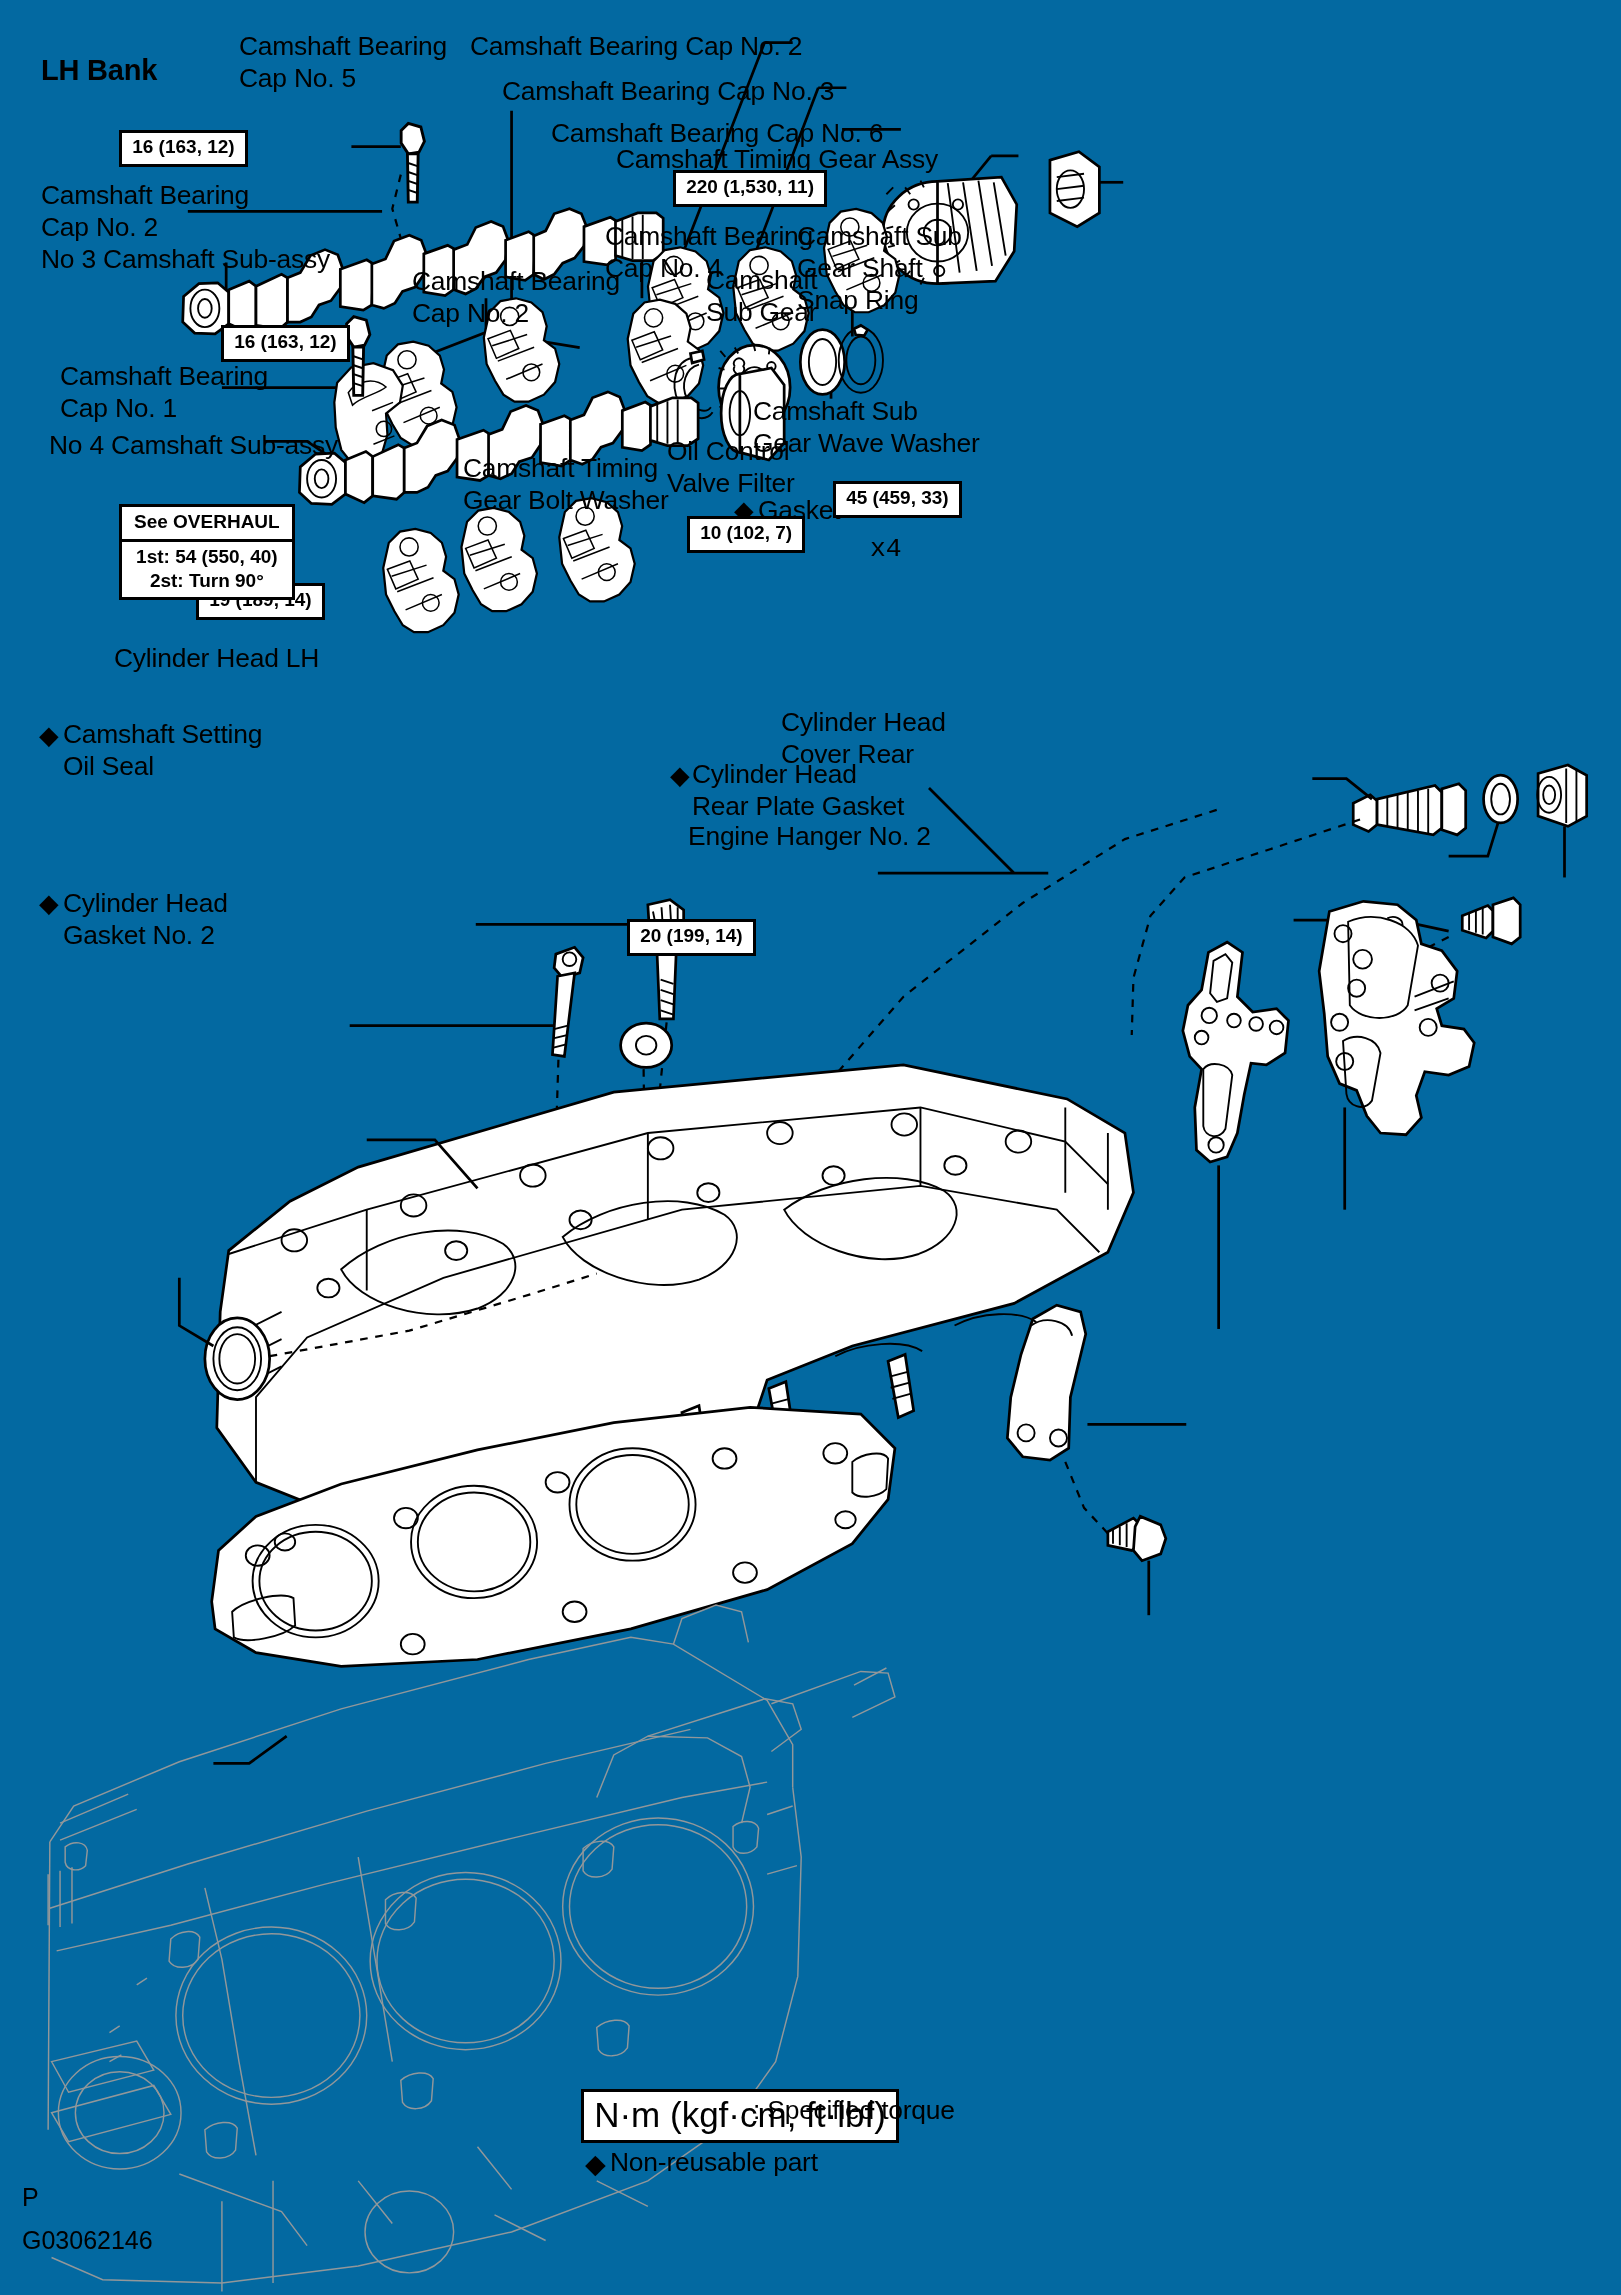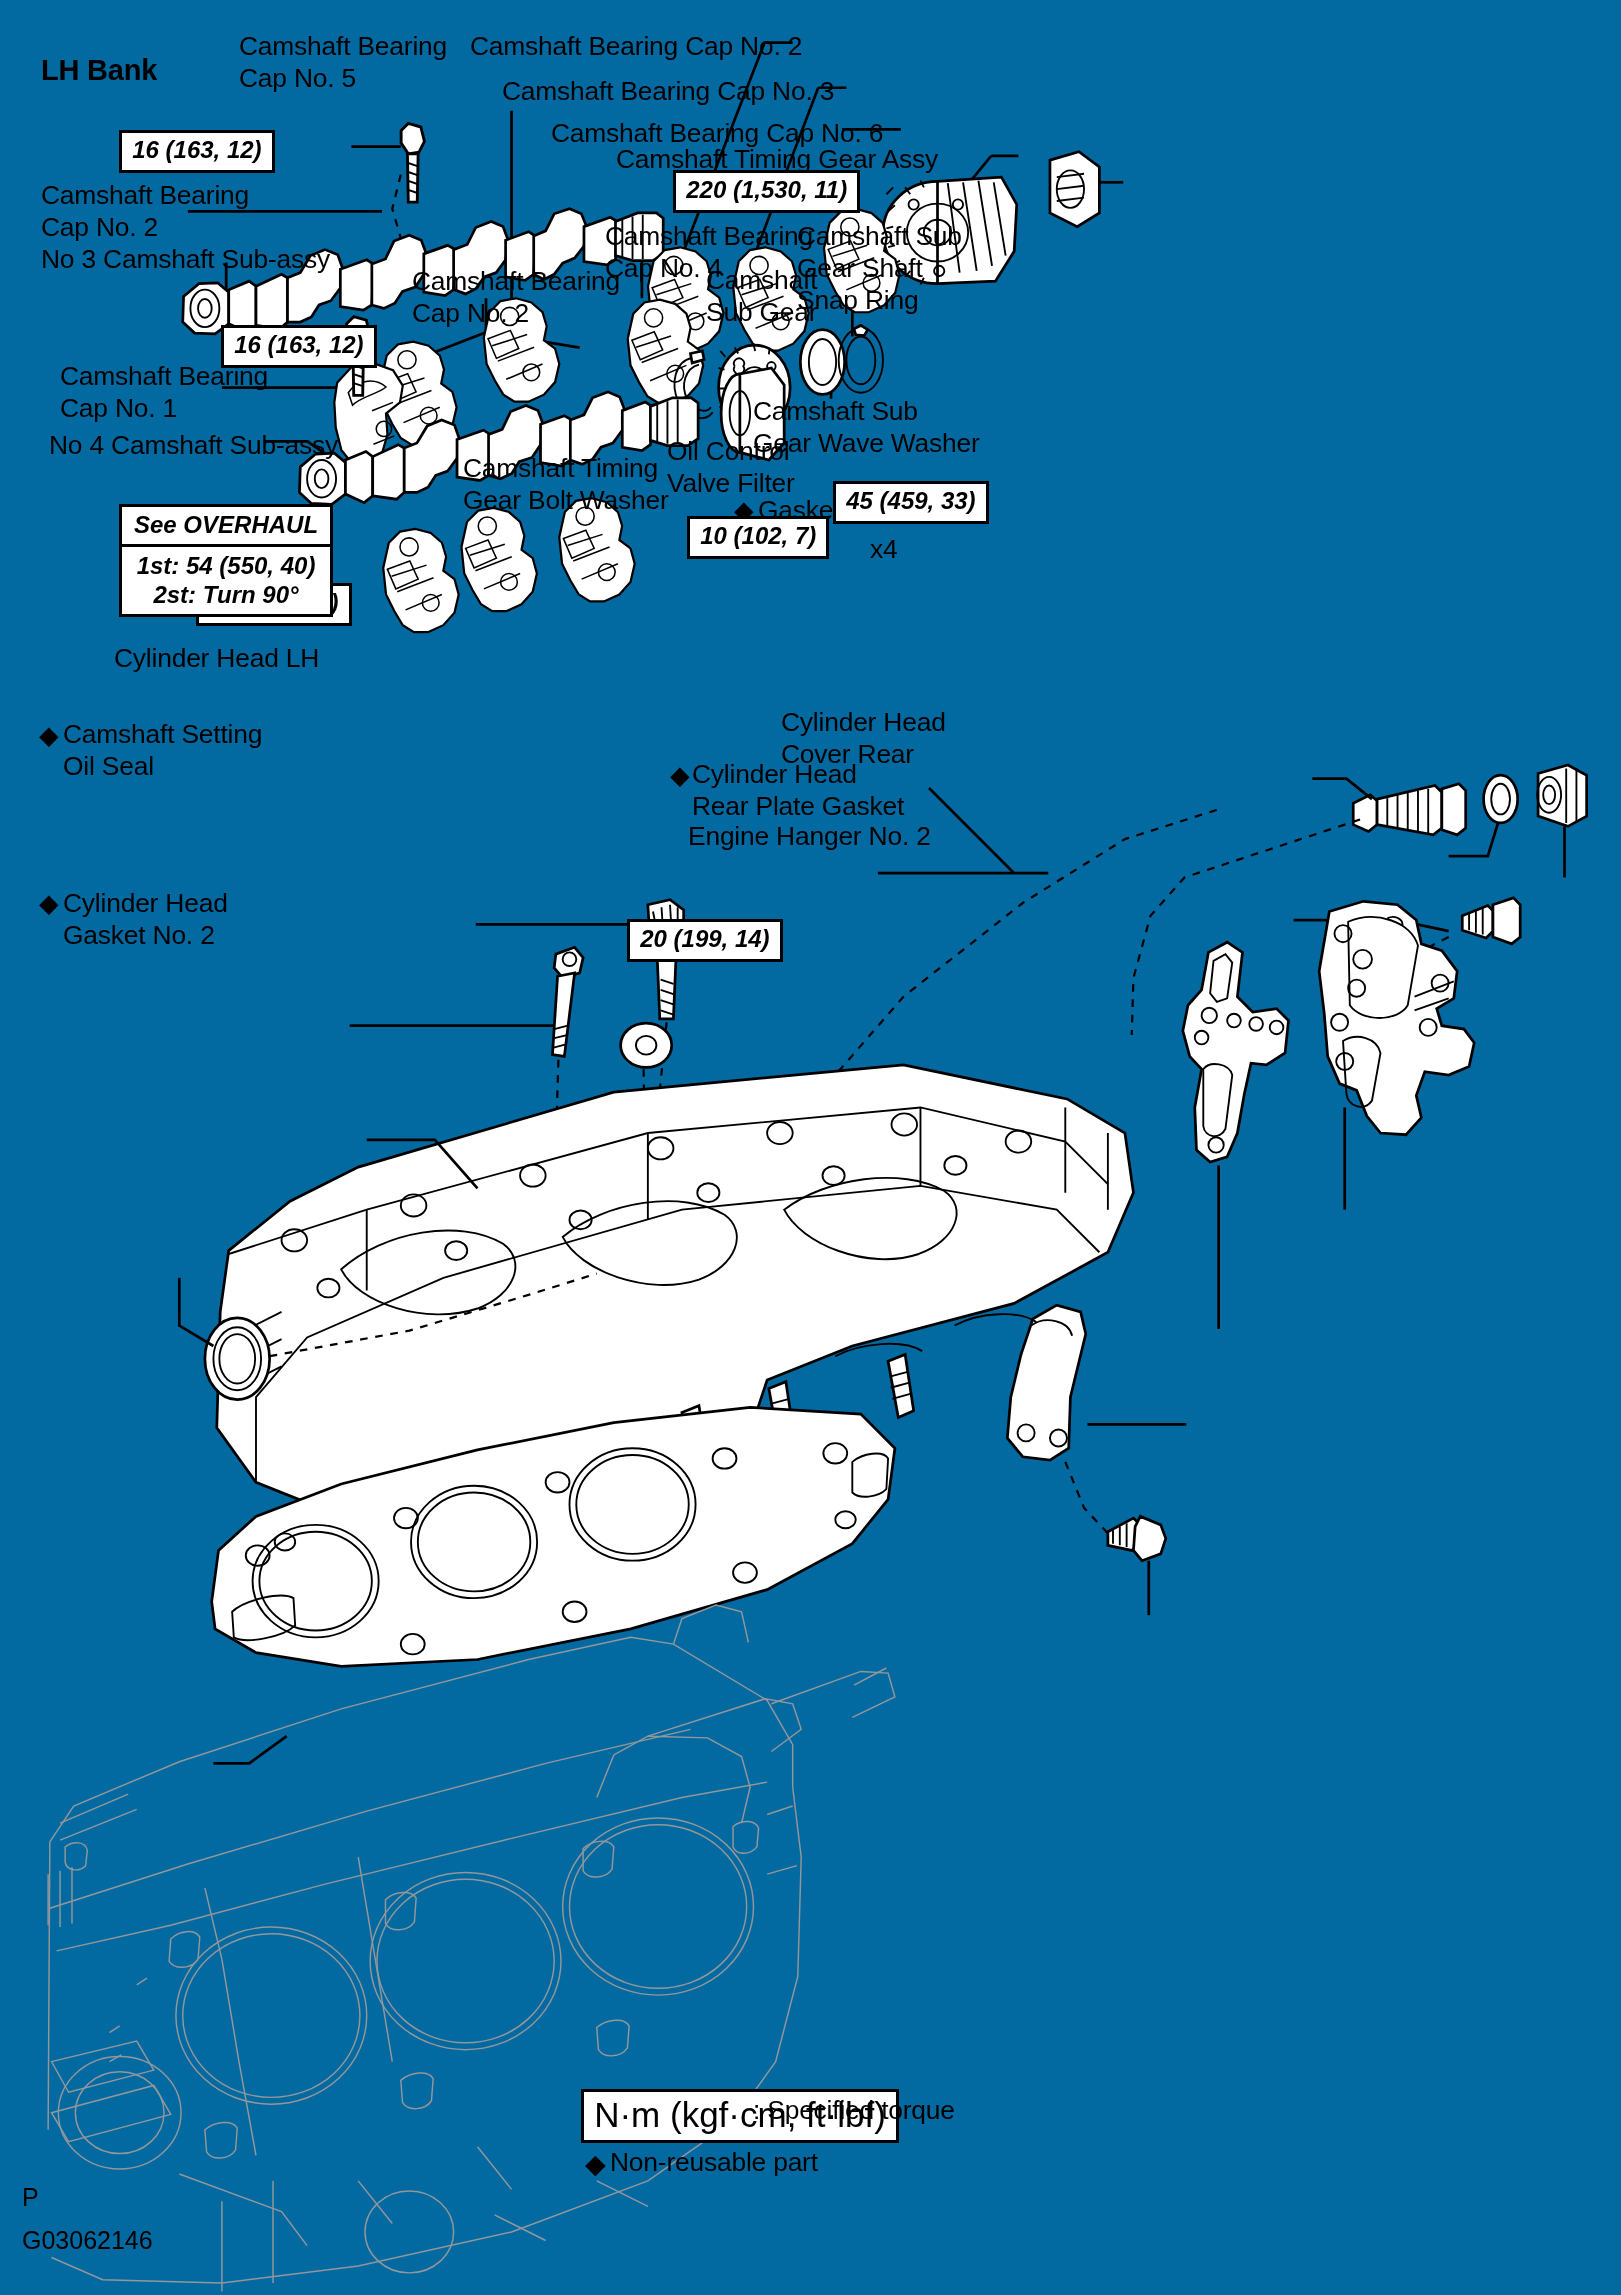--- a/index.html
+++ b/index.html
@@ -1,22 +1,22 @@
 <!DOCTYPE html>
 <html style="font-size:13.6px"><head>
 <meta charset="utf-8">
 <title>Cylinder Head LH Bank Exploded View</title>
 <style>
   html,body{margin:0;padding:0;background:#fff;}
   body{font-family:"Liberation Sans", sans-serif;color:#000;}
   #page{position:relative;width:1622px;height:2295px;background:#0369a1;overflow:hidden;}
   .lbl{position:absolute;font-size:26.4px;line-height:1.22;color:#000;white-space:pre;letter-spacing:-0.2px;}
   .lbl.bold{font-weight:bold;}
-  .torque{position:absolute;border:3.4px solid #000;background:#fff;font-weight:bold;font-size:24px;
-          padding:4.3px 10.2px 6px 10.2px;white-space:nowrap;line-height:1.1;font-style:italic;}
+  .torque{position:absolute;border:3.4px solid #000;background:#fff;font-weight:bold;font-size:19px;
+          padding:4.3px 10.2px 6px 10.2px;white-space:nowrap;line-height:1.1;}
   .torque.multi{padding:0;text-align:center;}
   .torque.multi .r1{padding:5.1px 12px 6px 12px;border-bottom:3.4px solid #000;}
   .torque.multi .r2{padding:5.1px 12px 2.6px 12px;}
   .torque.multi .r3{padding:0px 12px 6px 12px;}
   .dm{position:absolute;font-size:25.6px;line-height:1;}
   svg.art{position:absolute;left:0;top:0;width:1622px;height:2295px;pointer-events:none;}
   .ln{stroke:#000;stroke-width:3.2;fill:none;}
   .lnd{stroke:#000;stroke-width:2.6;fill:none;stroke-dasharray:9 9;}
   .pt{stroke:#000;stroke-width:3.2;fill:#fff;}
   .ptf{stroke:#000;stroke-width:2.2;fill:none;}
@@ -442,21 +442,21 @@
 Cap No. 1</div>
   <div class="lbl" style="left:49px;  top:429px;">No 4 Camshaft Sub-assy</div>
   <div class="lbl" style="left:463px; top:452px;">Camshaft Timing
 Gear Bolt Washer</div>
   <div class="lbl" style="left:667px; top:435px;">Oil Control
 Valve Filter</div>
 
   <div class="dm" style="left:734px; top:498px;">◆</div>
   <div class="lbl" style="left:758px; top:494px;">Gasket</div>
 
-  <div class="lbl" style="left:870px;top:533px;">x4</div>
+  <div class="lbl" style="left:870px;top:533px;font-family:Liberation Mono, monospace;">x4</div>
 
   <div class="lbl" style="left:80px;  top:642px;margin-left:34px;">Cylinder Head LH</div>
 
   <div class="dm" style="left:39px;  top:723px;">◆</div>
   <div class="lbl" style="left:63px;  top:718px;">Camshaft Setting
 Oil Seal</div>
 
   <div class="dm" style="left:39px;  top:891px;">◆</div>
   <div class="lbl" style="left:63px;  top:887px;">Cylinder Head
 Gasket No. 2</div>

